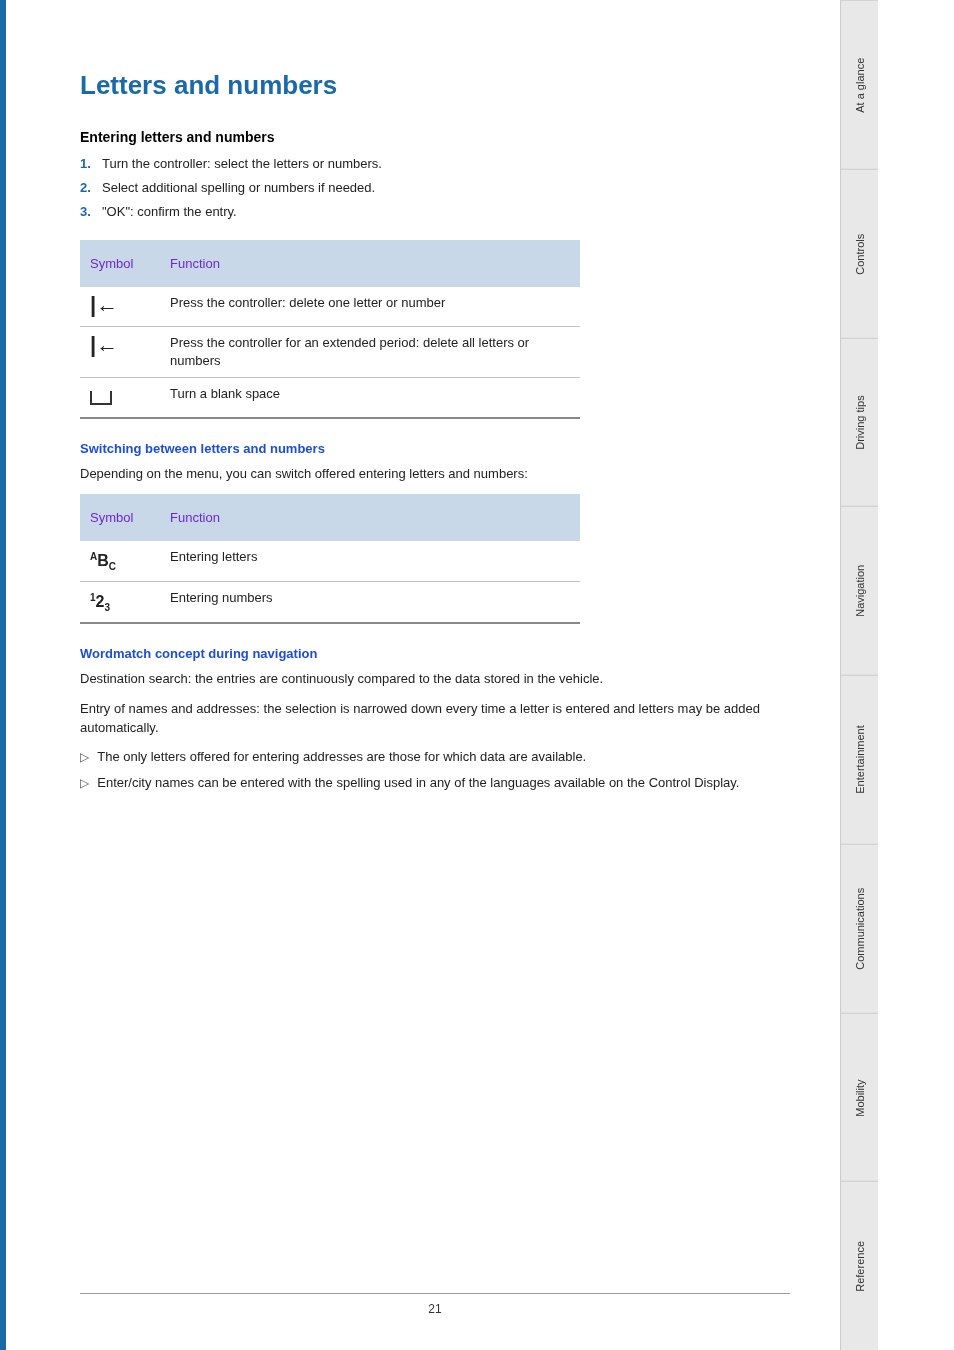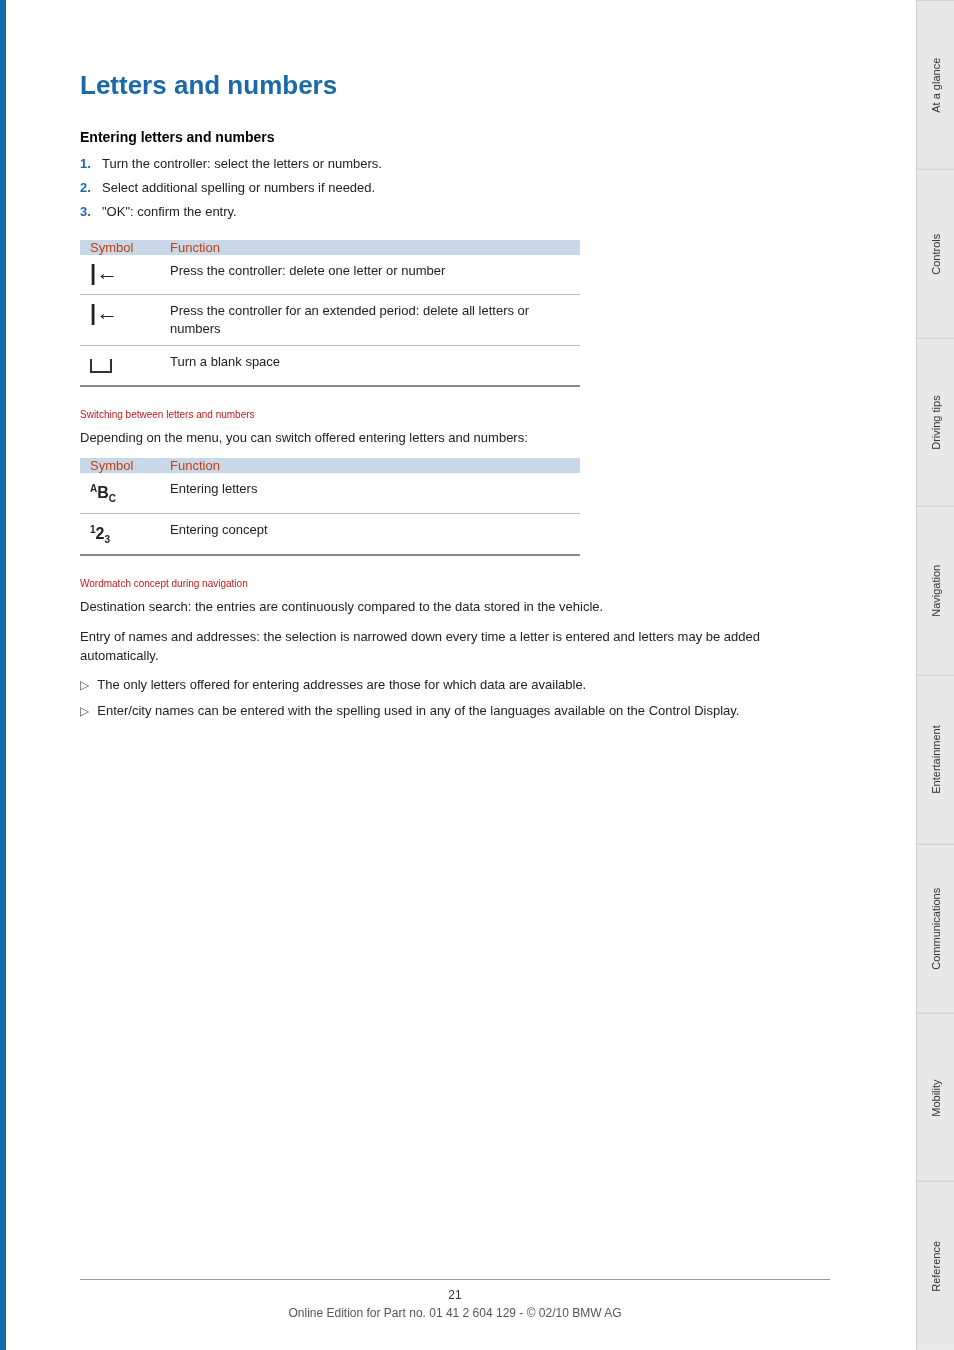--- a/index.html
+++ b/index.html
@@ -10,23 +10,22 @@
       font-family: Arial, Helvetica, sans-serif;
       font-size: 13px;
       background: #fff;
       color: #222;
       overflow: hidden;
       position: relative;
     }
 
     .page-container {
       display: flex;
-      width: 954px;
+      width: 878px;
       height: 1350px;
-      justify-content: space-between;
     }
 
     
     .main-content {
       flex: 1;
       padding: 60px 40px 40px 80px;
       max-width: 880px;
       position: relative;
     }
 
@@ -112,24 +111,24 @@
       border-collapse: collapse;
       margin-bottom: 22px;
       font-size: 13px;
     }
 
     .symbol-table thead tr {
       background: #c8d8e8;
     }
 
     .symbol-table thead th {
-      padding: 0 10px;
+      padding: 16px 10px;
       text-align: left;
       font-weight: normal;
-      color: #c2410c;
+      color: #6d28d9;
     }
 
     .symbol-table tbody tr {
       border-bottom: 1px solid #c0c0c0;
     }
 
     .symbol-table tbody tr:last-child {
       border-bottom: 2px solid #888;
     }
 
@@ -207,23 +206,23 @@
       padding-top: 8px;
     }
 
     .footer .page-num {
       font-size: 12px;
       color: #333;
       margin-bottom: 4px;
     }
 
     .subsection-heading {
-      font-size: 10px;
-      font-weight: normal;
-      color: #b91c1c;
+      font-size: 13px;
+      font-weight: bold;
+      color: #1d4ed8;
       margin-bottom: 8px;
       margin-top: 4px;
     }
 
     .delete-symbol {
       font-size: 22px;
       line-height: 1;
       display: inline-block;
     }
   </style>
@@ -299,21 +298,21 @@
         <tr>
           <td>
             <span class="sym-abc"><sup style="font-size:10px;">A</sup>B<sub style="font-size:10px;">C</sub></span>
           </td>
           <td>Entering letters</td>
         </tr>
         <tr>
           <td>
             <span class="sym-123"><sup style="font-size:10px;">1</sup>2<sub style="font-size:10px;">3</sub></span>
           </td>
-          <td>Entering concept</td>
+          <td>Entering numbers</td>
         </tr>
       </tbody>
     </table>
 
     <h3 class="subsection-heading">Wordmatch concept during navigation</h3>
 
     <p class="body-text">Destination search: the entries are continuously compared to the data stored in the vehicle.</p>
     <p class="body-text">Entry of names and addresses: the selection is narrowed down every time a letter is entered and letters may be added automatically.</p>
 
     <ul class="arrow-list">
@@ -322,21 +321,20 @@
         <span>The only letters offered for entering addresses are those for which data are available.</span>
       </li>
       <li>
         <span class="arrow">▷</span>
         <span>Enter/city names can be entered with the spelling used in any of the languages available on the Control Display.</span>
       </li>
     </ul>
 
     <div class="footer">
       <div class="page-num">21</div>
-      <div>Online Edition for Part no. 01 41 2 604 129 - © 02/10 BMW AG</div>
     </div>
 
   </div>
 
   <div class="sidebar-tabs">
     <div class="tab-item">
       <span>At a glance</span>
     </div>
     <div class="tab-item">
       <span>Controls</span>

